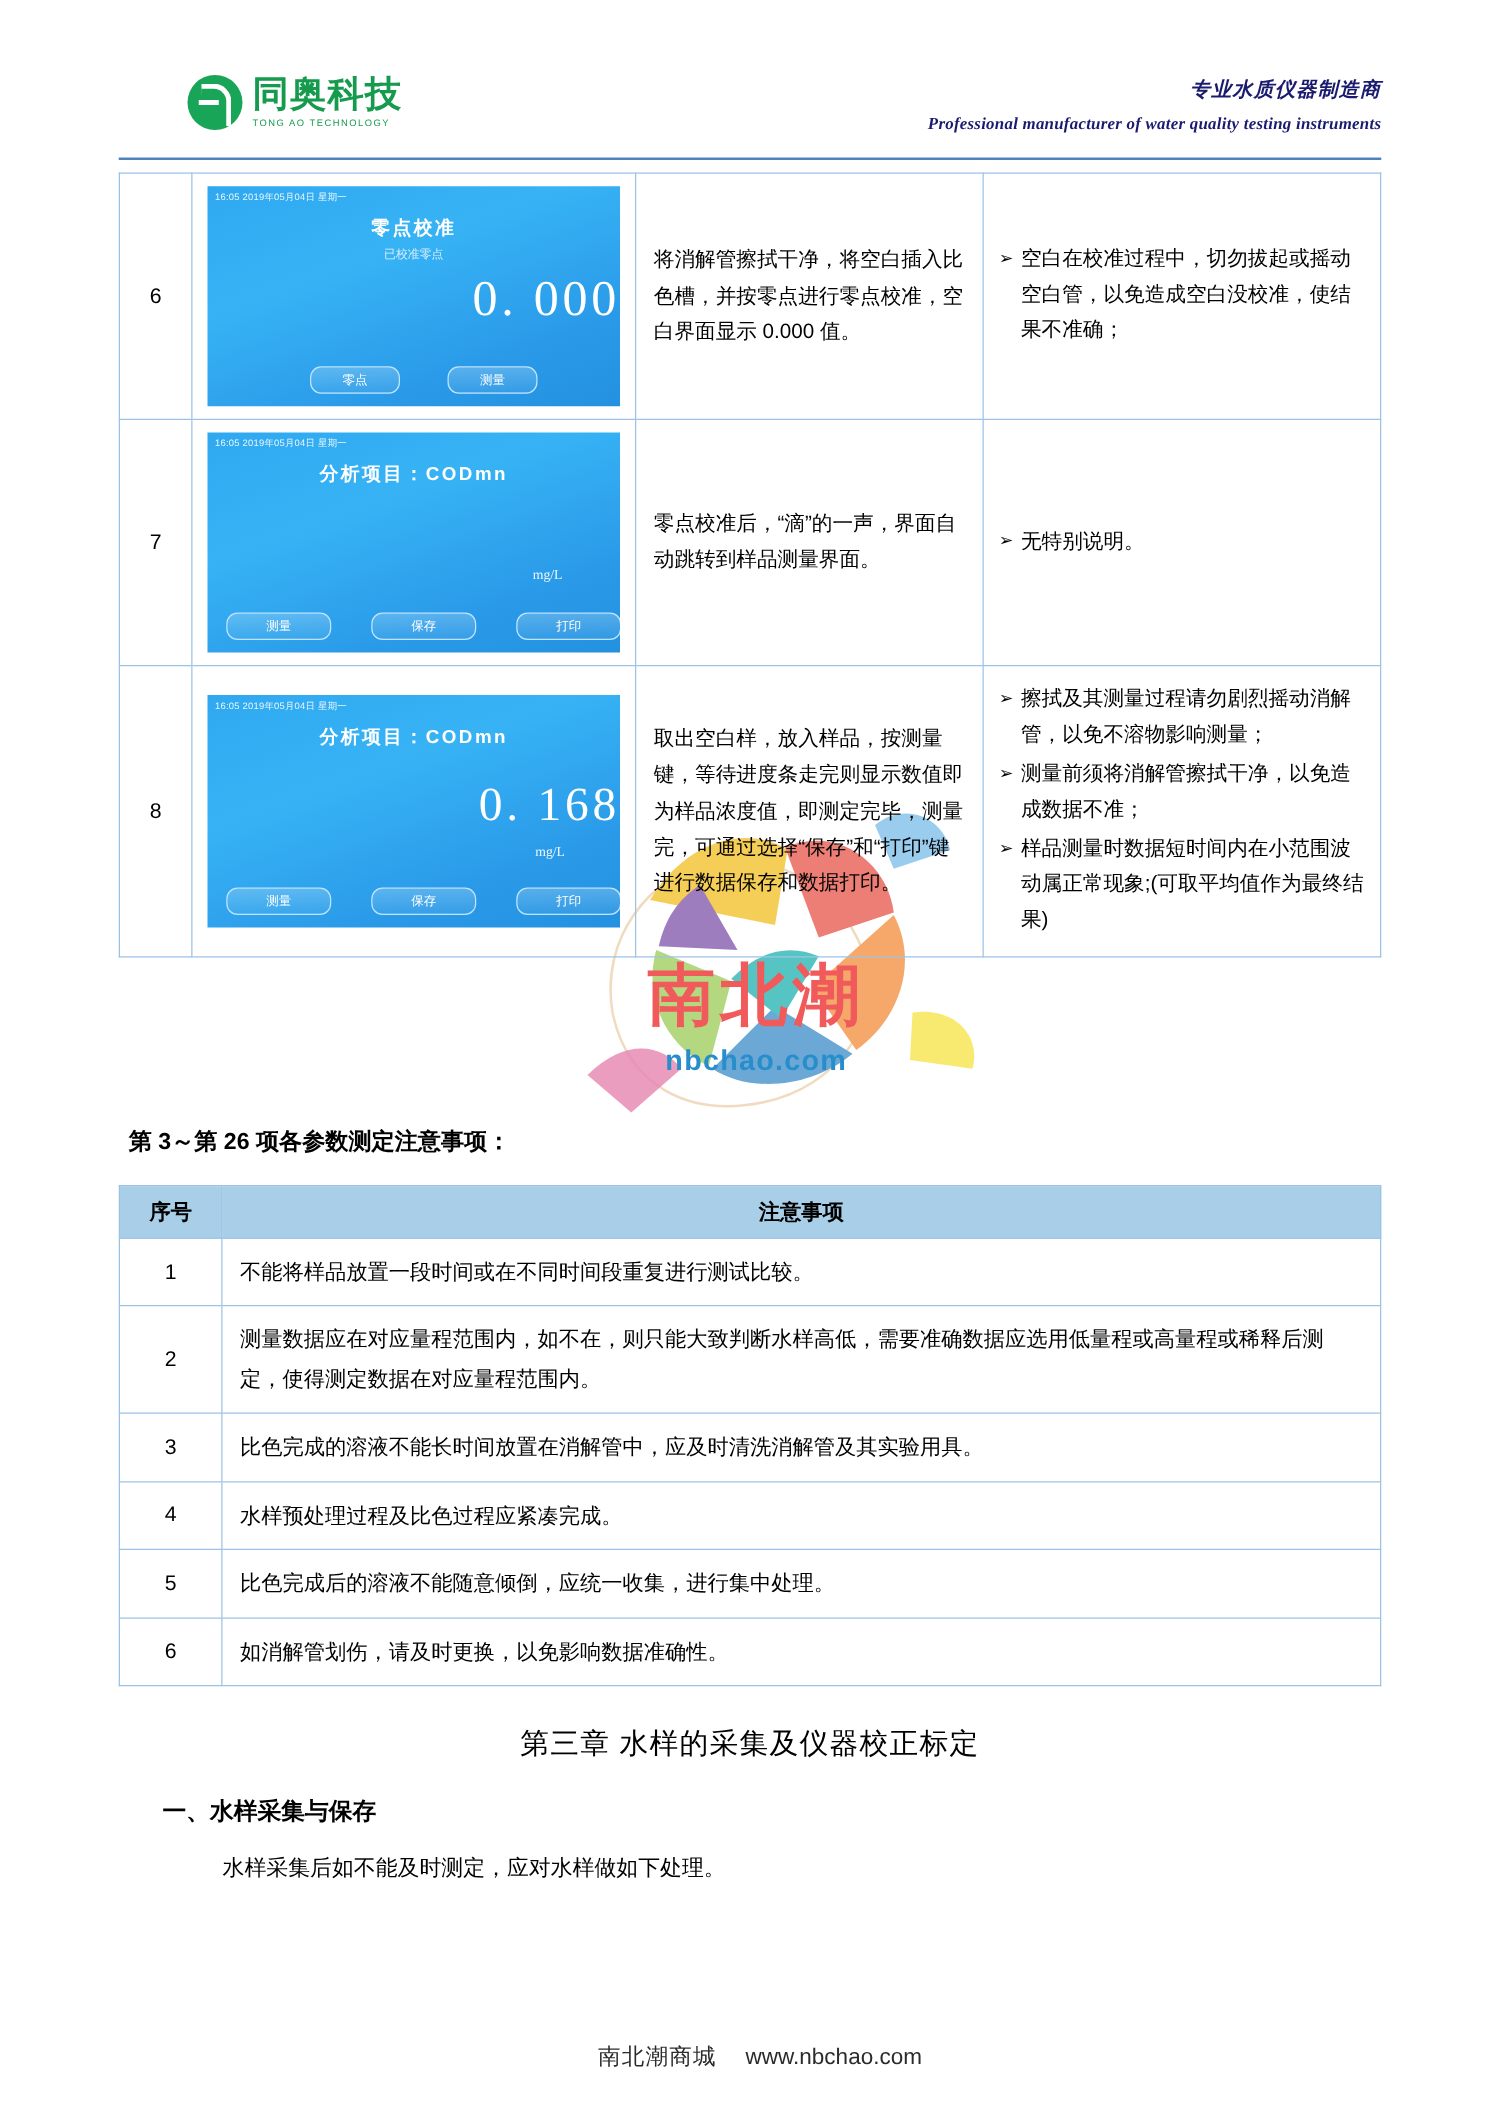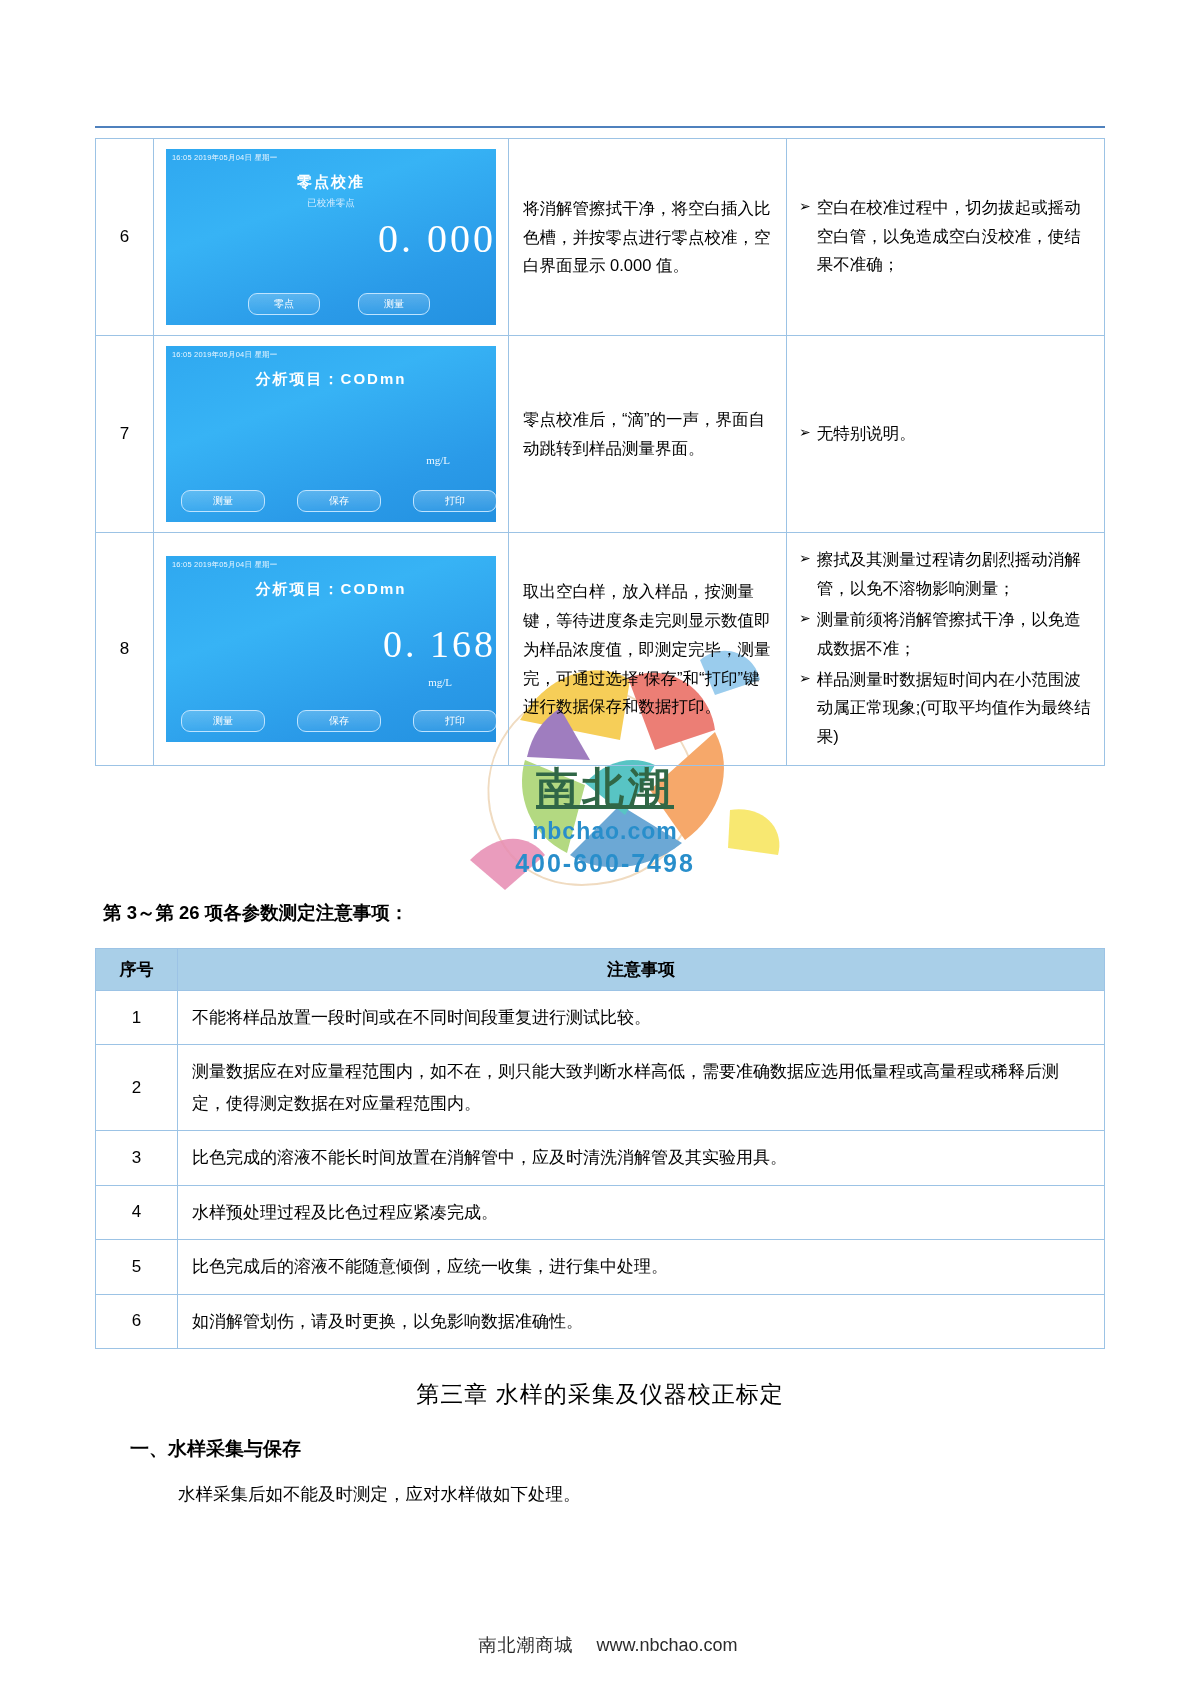--- a/index.html
+++ b/index.html
@@ -57,21 +57,21 @@
   }
 
   
   .watermark {
     position:absolute; left:370px; top:600px; width:470px; height:330px;
     pointer-events:none; opacity:0.88;
   }
   .wm-text {
     position:absolute; left:60px; top:160px; text-align:center; width:350px;
   }
-  .wm-cn { font-size:42px; font-weight:bold; color:#14532d; font-family:"DejaVu Serif", serif; letter-spacing:4px;text-decoration:underline;}
+  .wm-cn { font-size:54px; font-weight:bold; color:#ef4444; font-family:"DejaVu Serif", serif; letter-spacing:4px;}
   .wm-url { font-size:23px; color:#0b7fc4; font-weight:bold; margin-top:2px; letter-spacing:1px;}
   .wm-tel { font-size:25px; color:#0b7fc4; font-weight:bold; margin-top:4px; letter-spacing:2px;}
 
   
   table { border-collapse:collapse; }
   .steps {
     position:absolute; left:95px; top:138px; width:1010px;
     border:1px solid #9cc3e5;
   }
   .steps td {
@@ -171,20 +171,33 @@
     font-size:18px; color:#2b2b2b;
   }
   .footer .f-cn { letter-spacing:1px; }
   .footer .f-url { margin-left:18px; }
 </style>
 </head>
 <body>
 
 <div class="page">
 
+  <div class="header">
+    <div class="logo-wrap">
+      <div class="logo-mark"></div>
+      <div class="logo-text">
+        <div class="logo-cn">同奥科技</div>
+        <div class="logo-en">TONG AO TECHNOLOGY</div>
+      </div>
+    </div>
+    <div class="header-right">
+      <div class="header-cn">专业水质仪器制造商</div>
+      <div class="header-en">Professional  manufacturer  of  water  quality  testing  instruments</div>
+    </div>
+  </div>
   <div class="header-rule"></div>
 
   <div class="watermark">
     <svg width="470" height="330" viewBox="0 0 470 330">
       <g opacity="0.75">
         <path d="M120 210 C110 150 150 100 200 90 C250 80 300 110 320 160 C340 215 300 270 240 282 C180 294 132 268 120 210 Z" fill="none" stroke="#e8c9a0" stroke-width="2"></path>
         <path d="M150 120 C180 70 230 60 260 80 L250 140 Z" fill="#f0b400"></path>
         <path d="M258 78 C300 60 340 90 345 130 L285 150 Z" fill="#e23b2e"></path>
         <path d="M345 132 C365 170 350 215 315 240 L280 190 Z" fill="#f07b1d"></path>
         <path d="M312 243 C280 270 230 275 200 255 L250 205 Z" fill="#1f7bbf"></path>
@@ -192,21 +205,20 @@
         <path d="M157 157 C162 135 172 120 190 108 L220 160 Z" fill="#6d3a9e"></path>
         <path d="M215 183 C238 160 262 155 285 165 L255 215 Z" fill="#00a6a6"></path>
         <path d="M100 260 C130 230 160 235 175 255 L135 290 Z" fill="#d94f8a" opacity="0.85"></path>
         <path d="M330 60 C355 40 385 55 390 80 L345 95 Z" fill="#4aa3df" opacity="0.85"></path>
         <path d="M360 210 C395 205 415 230 408 255 L358 248 Z" fill="#f2d600" opacity="0.85"></path>
       </g>
     </svg>
     <div class="wm-text">
       <div class="wm-cn">南北潮</div>
       <div class="wm-url">nbchao.com</div>
-      <div class="wm-tel">400-600-7498</div>
     </div>
   </div>
 
   <table class="steps">
     <tbody>
 
       <tr>
         <td class="col-no">6</td>
         <td class="col-screen">
           <div class="screen">

